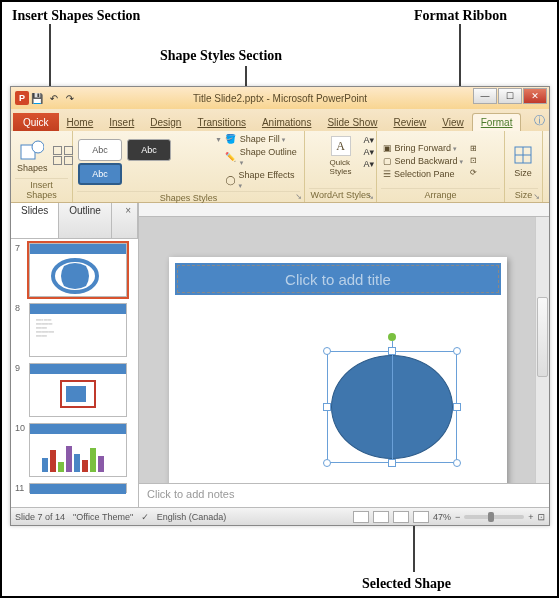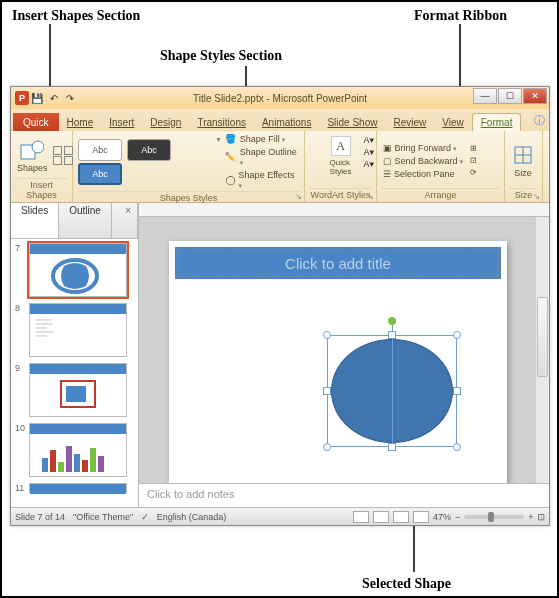--- a/index.html
+++ b/index.html
@@ -65,21 +65,21 @@
   .thumblist { flex:1; overflow:hidden; padding:4px; display:flex; flex-direction:column; gap:6px; }
   .thumbrow { display:flex; gap:4px; align-items:flex-start; }
   .thumbnum { font-size:9px; color:#666; width:10px; }
   .thumb { width:98px; height:54px; border:1px solid #bbb; background:#fff; position:relative; }
   .thumb.active { outline:2px solid #d8532f; }
   .thumb .head { height:10px; background:#4a86c5; }
   
   .mainarea { flex:1; display:flex; flex-direction:column; background:#d0d0d0; position:relative; }
   .canvaswrap { flex:1; position:relative; overflow:hidden; }
   .ruler-h { height:14px; background:#f4f4f4; border-bottom:1px solid #bbb; }
-  .slide { position:absolute; left:30px; top:24px; width:338px; height:248px; background:#fff; box-shadow:2px 2px 6px rgba(0,0,0,.3); }
+  .slide { position:absolute; left:30px; top:40px; width:338px; height:248px; background:#fff; box-shadow:2px 2px 6px rgba(0,0,0,.3); }
   .titleph { position:absolute; left:6px; top:6px; right:6px; height:32px; background:#4a86c5; display:flex; align-items:center; justify-content:center; color:#b8d0e8; font-size:15px; outline:1px dashed #888; outline-offset:-3px; }
   
   .shapesel { position:absolute; left:158px; top:94px; width:130px; height:112px; }
   .handle { width:8px; height:8px; border:1px solid #6aa0d8; background:#fff; border-radius:50%; position:absolute; }
   .roth { width:8px; height:8px; background:#7ac040; border-radius:50%; position:absolute; left:calc(50% - 4px); top:-18px; }
   .rotline { position:absolute; left:50%; top:-10px; width:1px; height:10px; background:#6aa0d8; }
   .selbox { position:absolute; inset:0; border:1px solid #6aa0d8; }
   .ellipse { position:absolute; inset:4px; background:#3f76ad; border:1px solid #2e5c8a; border-radius:50%; }
   .shapesel::before, .shapesel::after { content:""; position:absolute; background:#6aa0d8; }
   .shapesel::before { left:4px; right:4px; top:50%; height:1px; }

